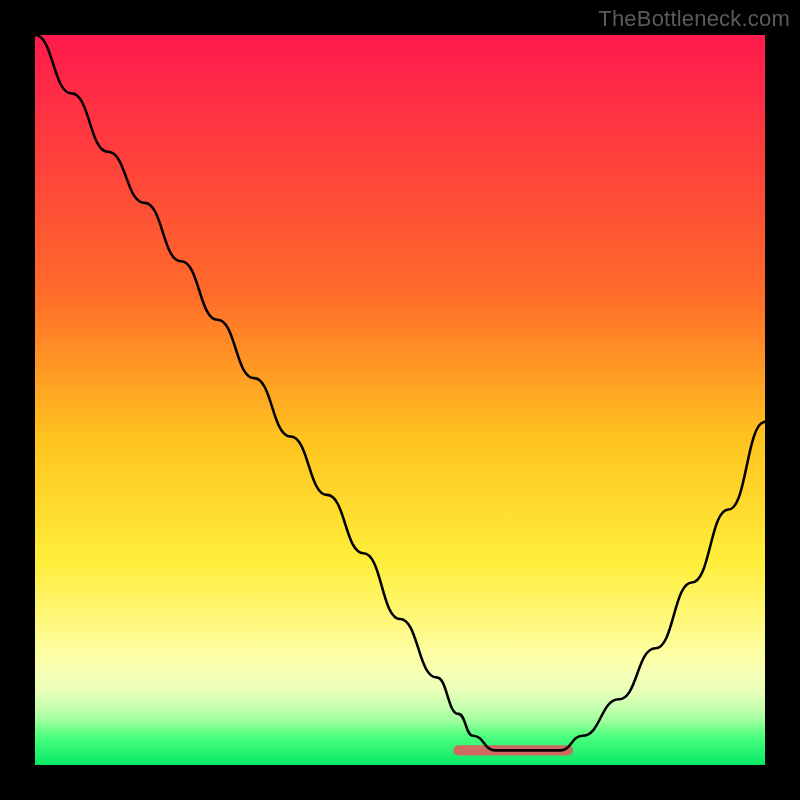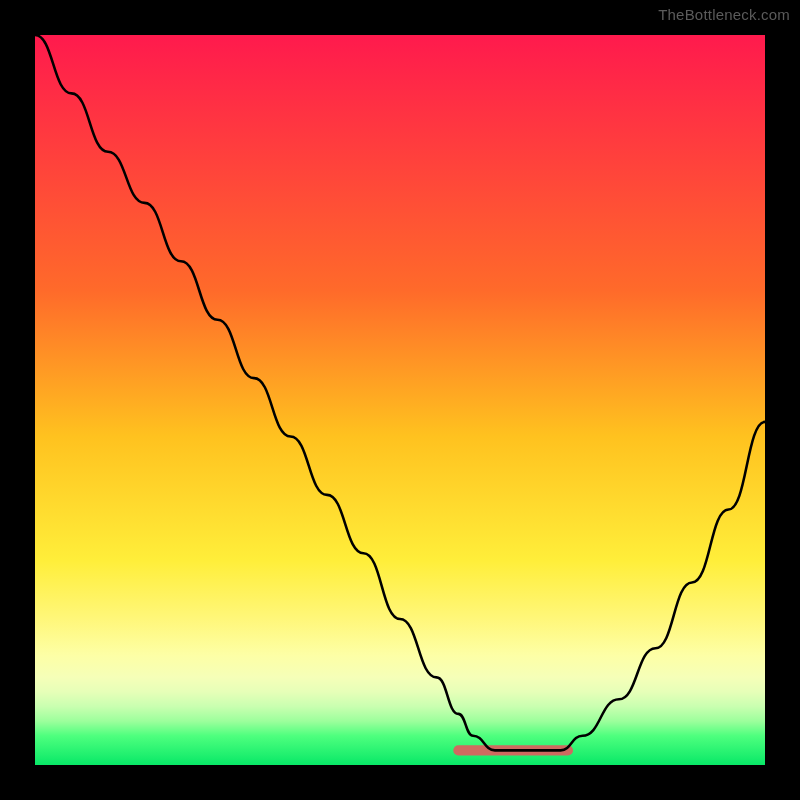--- a/index.html
+++ b/index.html
@@ -33,21 +33,21 @@
     left: 0;
     top: 0;
     width: 100%;
     height: 100%;
   }
   .attribution {
     position: absolute;
     top: 6px;
     right: 10px;
     color: #5b5b5b;
-    font-size: 15px;
+    font-size: 22px;
     font-weight: 500;
     letter-spacing: 0.2px;
   }
 </style>
 </head>
 <body>
 
 <div class="chart-container">
   <div class="attribution">TheBottleneck.com</div>
 

